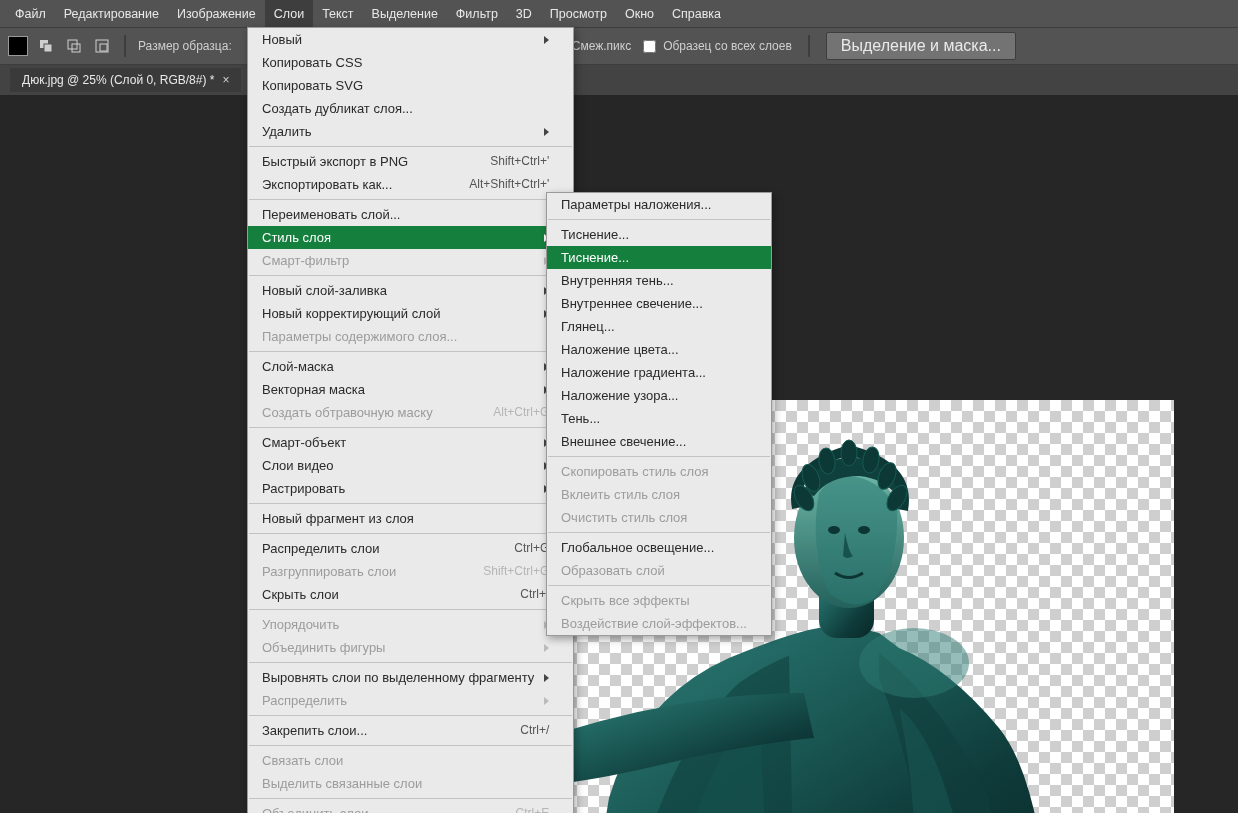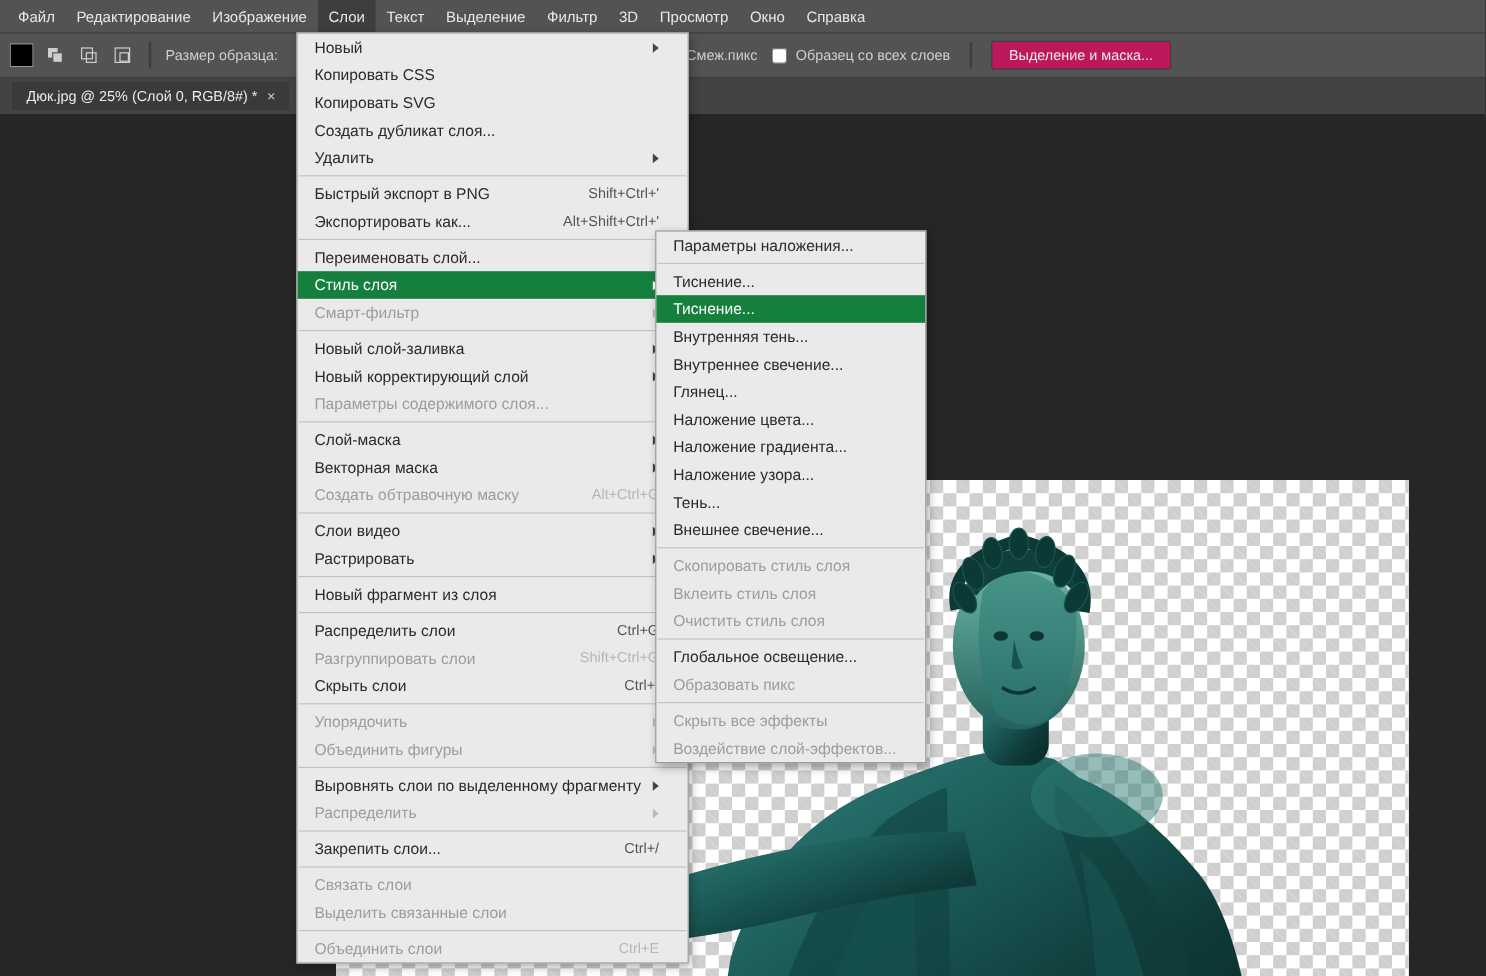--- a/index.html
+++ b/index.html
@@ -5,21 +5,21 @@
   html,body{margin:0;padding:0;width:1238px;height:813px;background:#2b2b2b;font-family:"Segoe UI",Tahoma,sans-serif;font-size:12.5px;color:#ddd;overflow:hidden;-webkit-font-smoothing:antialiased}
   .menubar{height:27px;background:#535353;display:flex;align-items:stretch;padding-left:6px;border-bottom:1px solid #3d3d3d}
   .menubar .mitem{display:flex;align-items:center;padding:0 9px;cursor:default;color:#e8e8e8}
   .menubar .mitem.open{background:#3e3e3e}
   .optbar{height:36px;background:#535353;display:flex;align-items:center;padding:0 8px;gap:8px;border-bottom:1px solid #3d3d3d;color:#cfcfcf}
   .optbar .swatch{width:18px;height:18px;border:1px solid #999;background:#000}
   .optbar .iconbtn{width:20px;height:20px;display:flex;align-items:center;justify-content:center;color:#cfcfcf}
   .optbar .lbl{font-size:12px}
   .optbar .chk{display:flex;align-items:center;gap:4px;font-size:12px}
   .optbar .chk input{accent-color:#4a90d9}
-  .optbar button.act{background:#be185d;border:1px solid #3d3d3d;color:#eaeaea;padding:4px 14px;font-size:12px;border-radius:2px}
+  .optbar button.act{background:#737373;border:1px solid #3d3d3d;color:#eaeaea;padding:4px 14px;font-size:16px;border-radius:2px}
   .tabbar{height:30px;background:#434343;display:flex;align-items:center;padding:0 10px;border-bottom:3px solid #737373}
   .doctab{display:flex;align-items:center;gap:8px;background:#3a3a3a;padding:5px 12px;font-size:12px;color:#eaeaea}
   .doctab .x{color:#cfcfcf}
   .workspace{position:absolute;left:0;right:0;top:95px;bottom:0;background:#262626}
   .canvas-wrap{position:absolute;left:280px;top:305px;width:894px;height:508px;background:#9a9a9a}
   .checker{position:absolute;inset:0;background-color:#fff;background-image:linear-gradient(45deg,#cfcfcf 25%,transparent 25%,transparent 75%,#cfcfcf 75%,#cfcfcf),linear-gradient(45deg,#cfcfcf 25%,transparent 25%,transparent 75%,#cfcfcf 75%,#cfcfcf);background-size:22px 22px;background-position:0 0,11px 11px}
   .statue{position:absolute;right:55px;bottom:-10px;width:600px;height:520px;}
   
   .menu{position:absolute;background:#eaeaea;color:#2a2a2a;border:1px solid #9a9a9a;box-shadow:2px 3px 8px rgba(0,0,0,.35);font-size:13px;min-width:290px}
   .menu .row{display:flex;align-items:center;justify-content:space-between;padding:3px 24px 3px 14px;line-height:17px;white-space:nowrap}
@@ -237,20 +237,26 @@
       </span>
     </div>
     <div class="row dis">
       <span>Создать обтравочную маску</span>
       <span style="display: flex; align-items: center;">
         <span class="sc">Alt+Ctrl+G</span>
       </span>
     </div>
     <hr>
     <div class="row">
+      <span>Смарт-объект</span>
+      <span style="display: flex; align-items: center;">
+        <span class="arr"></span>
+      </span>
+    </div>
+    <div class="row">
       <span>Слои видео</span>
       <span style="display: flex; align-items: center;">
         <span class="arr"></span>
       </span>
     </div>
     <div class="row">
       <span>Растрировать</span>
       <span style="display: flex; align-items: center;">
         <span class="arr"></span>
       </span>
@@ -388,21 +394,21 @@
     <div class="row dis">
       <span>Очистить стиль слоя</span>
       <span style="display: flex; align-items: center;"></span>
     </div>
     <hr>
     <div class="row">
       <span>Глобальное освещение...</span>
       <span style="display: flex; align-items: center;"></span>
     </div>
     <div class="row dis">
-      <span>Образовать пикс</span>
+      <span>Образовать слой</span>
       <span style="display: flex; align-items: center;"></span>
     </div>
     <hr>
     <div class="row dis">
       <span>Скрыть все эффекты</span>
       <span style="display: flex; align-items: center;"></span>
     </div>
     <div class="row dis">
       <span>Воздействие слой-эффектов...</span>
       <span style="display: flex; align-items: center;"></span>

